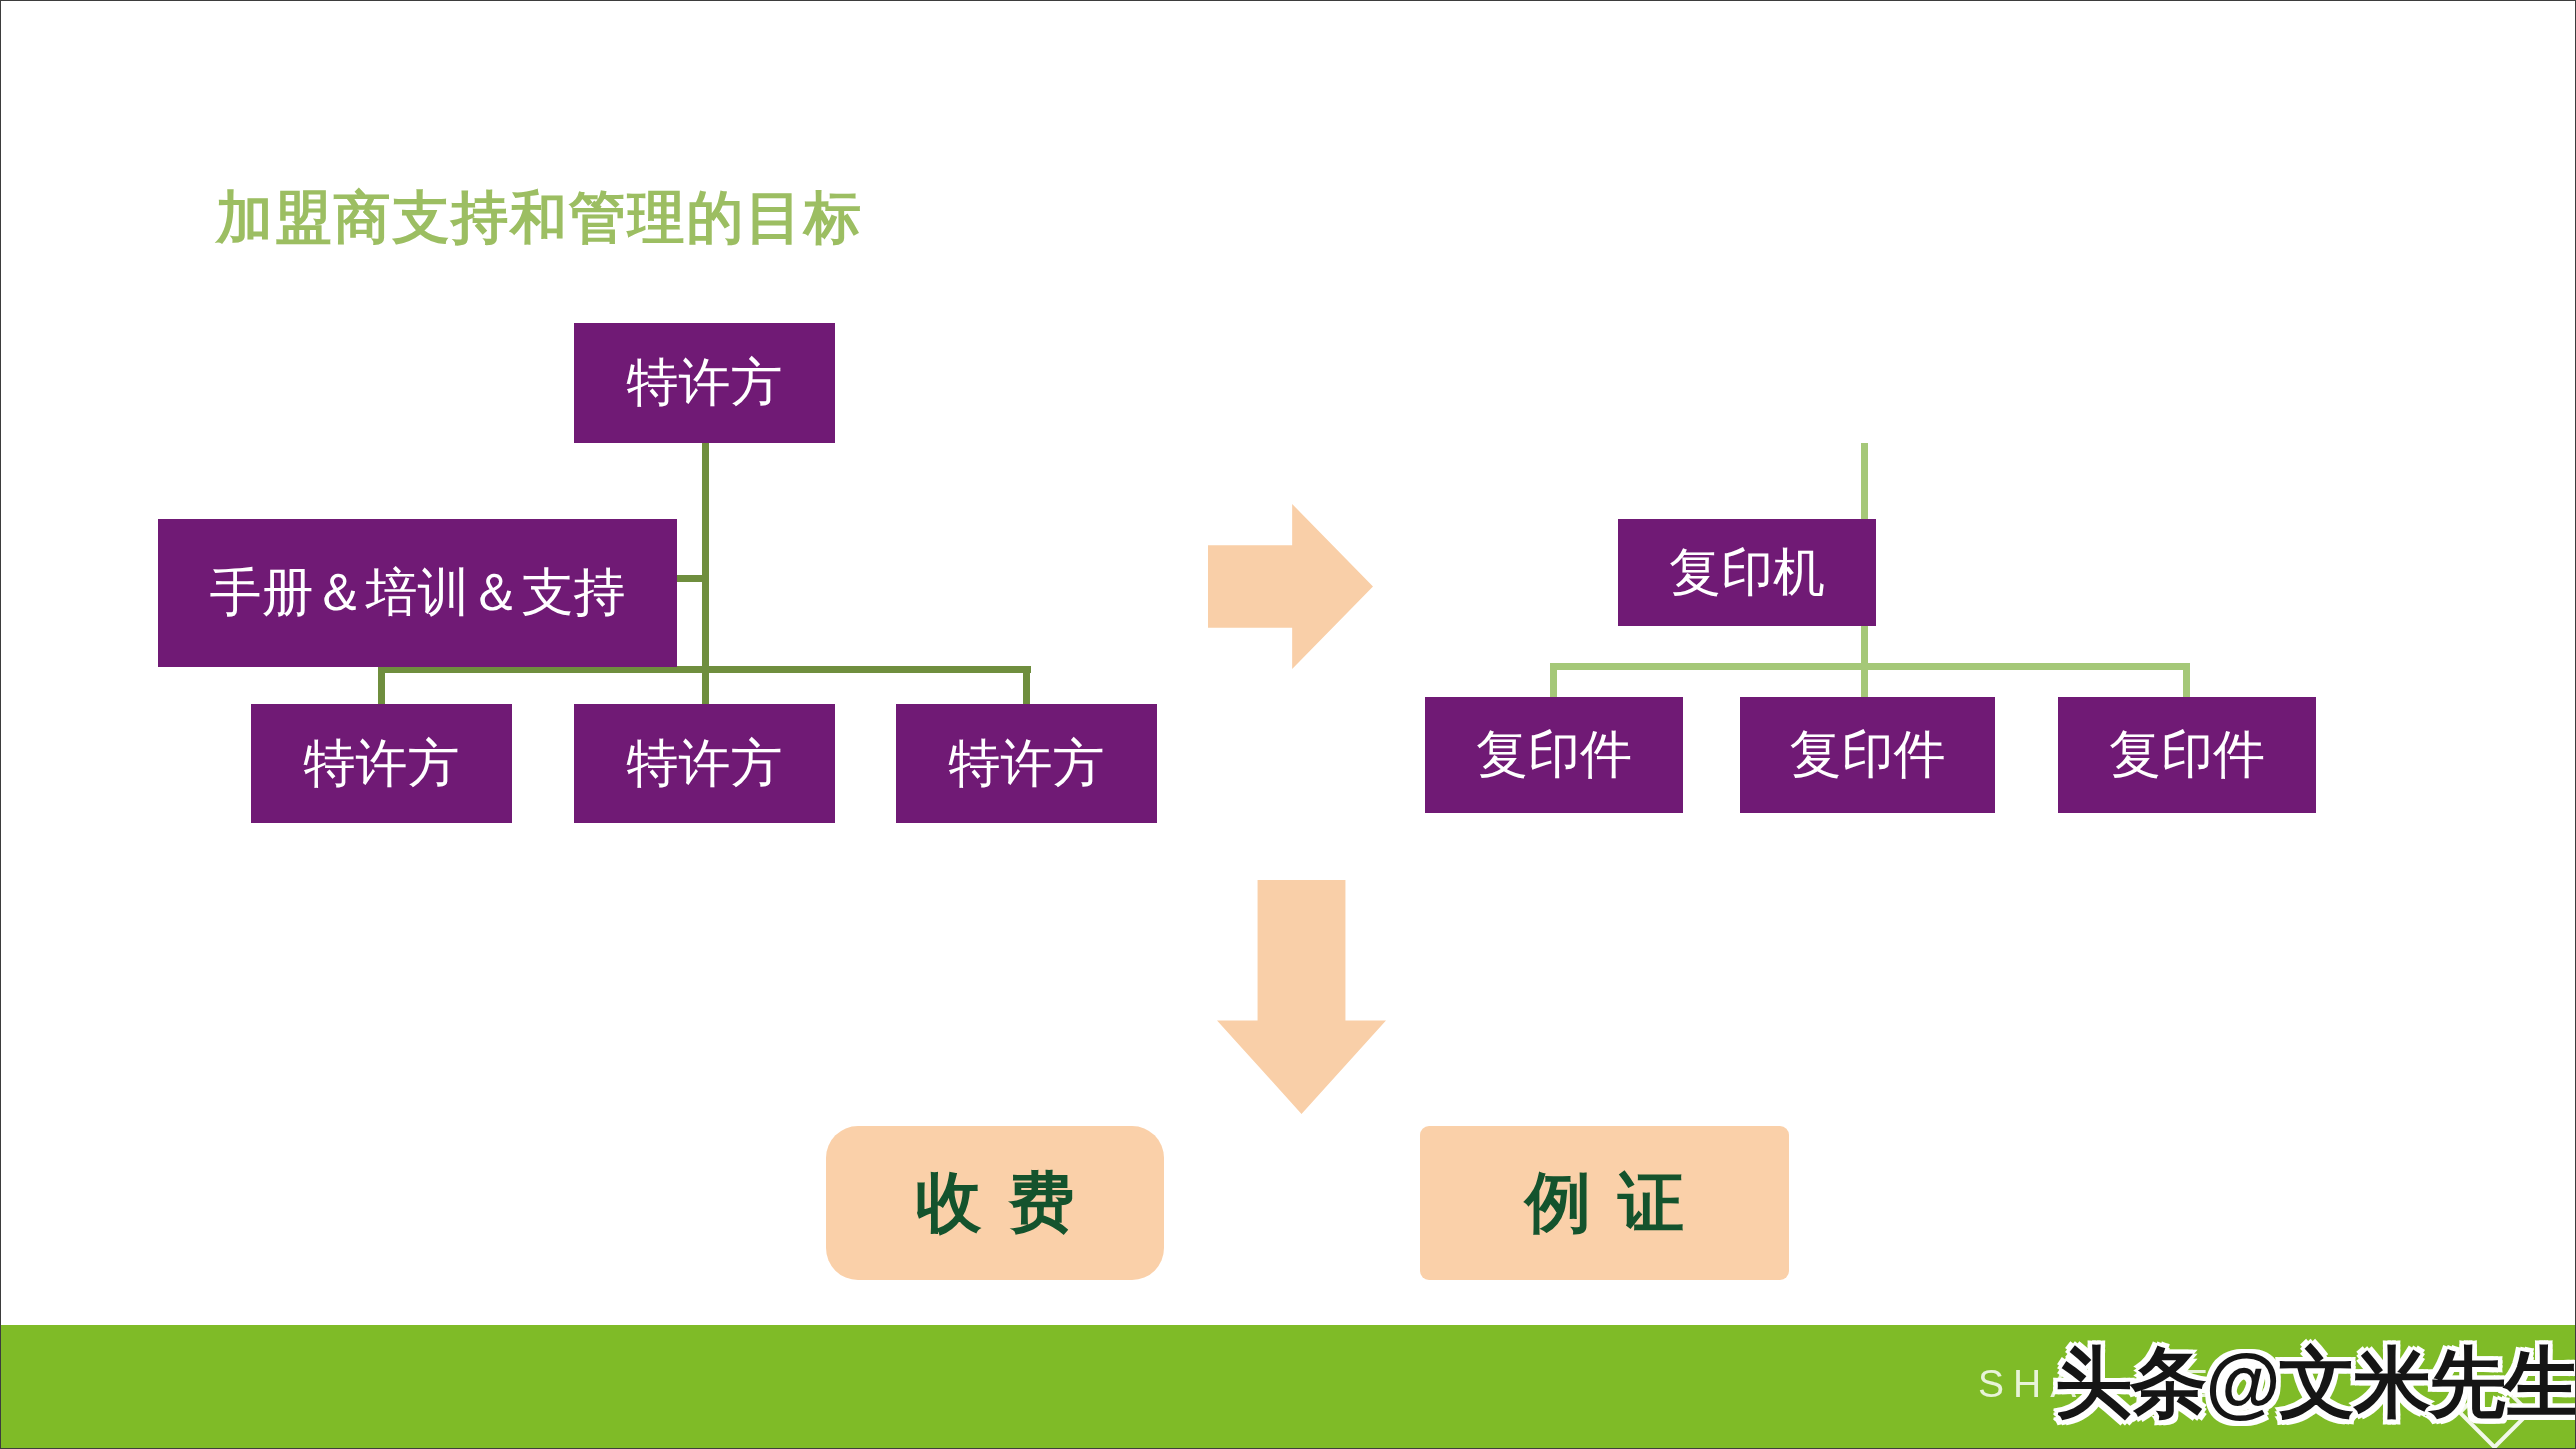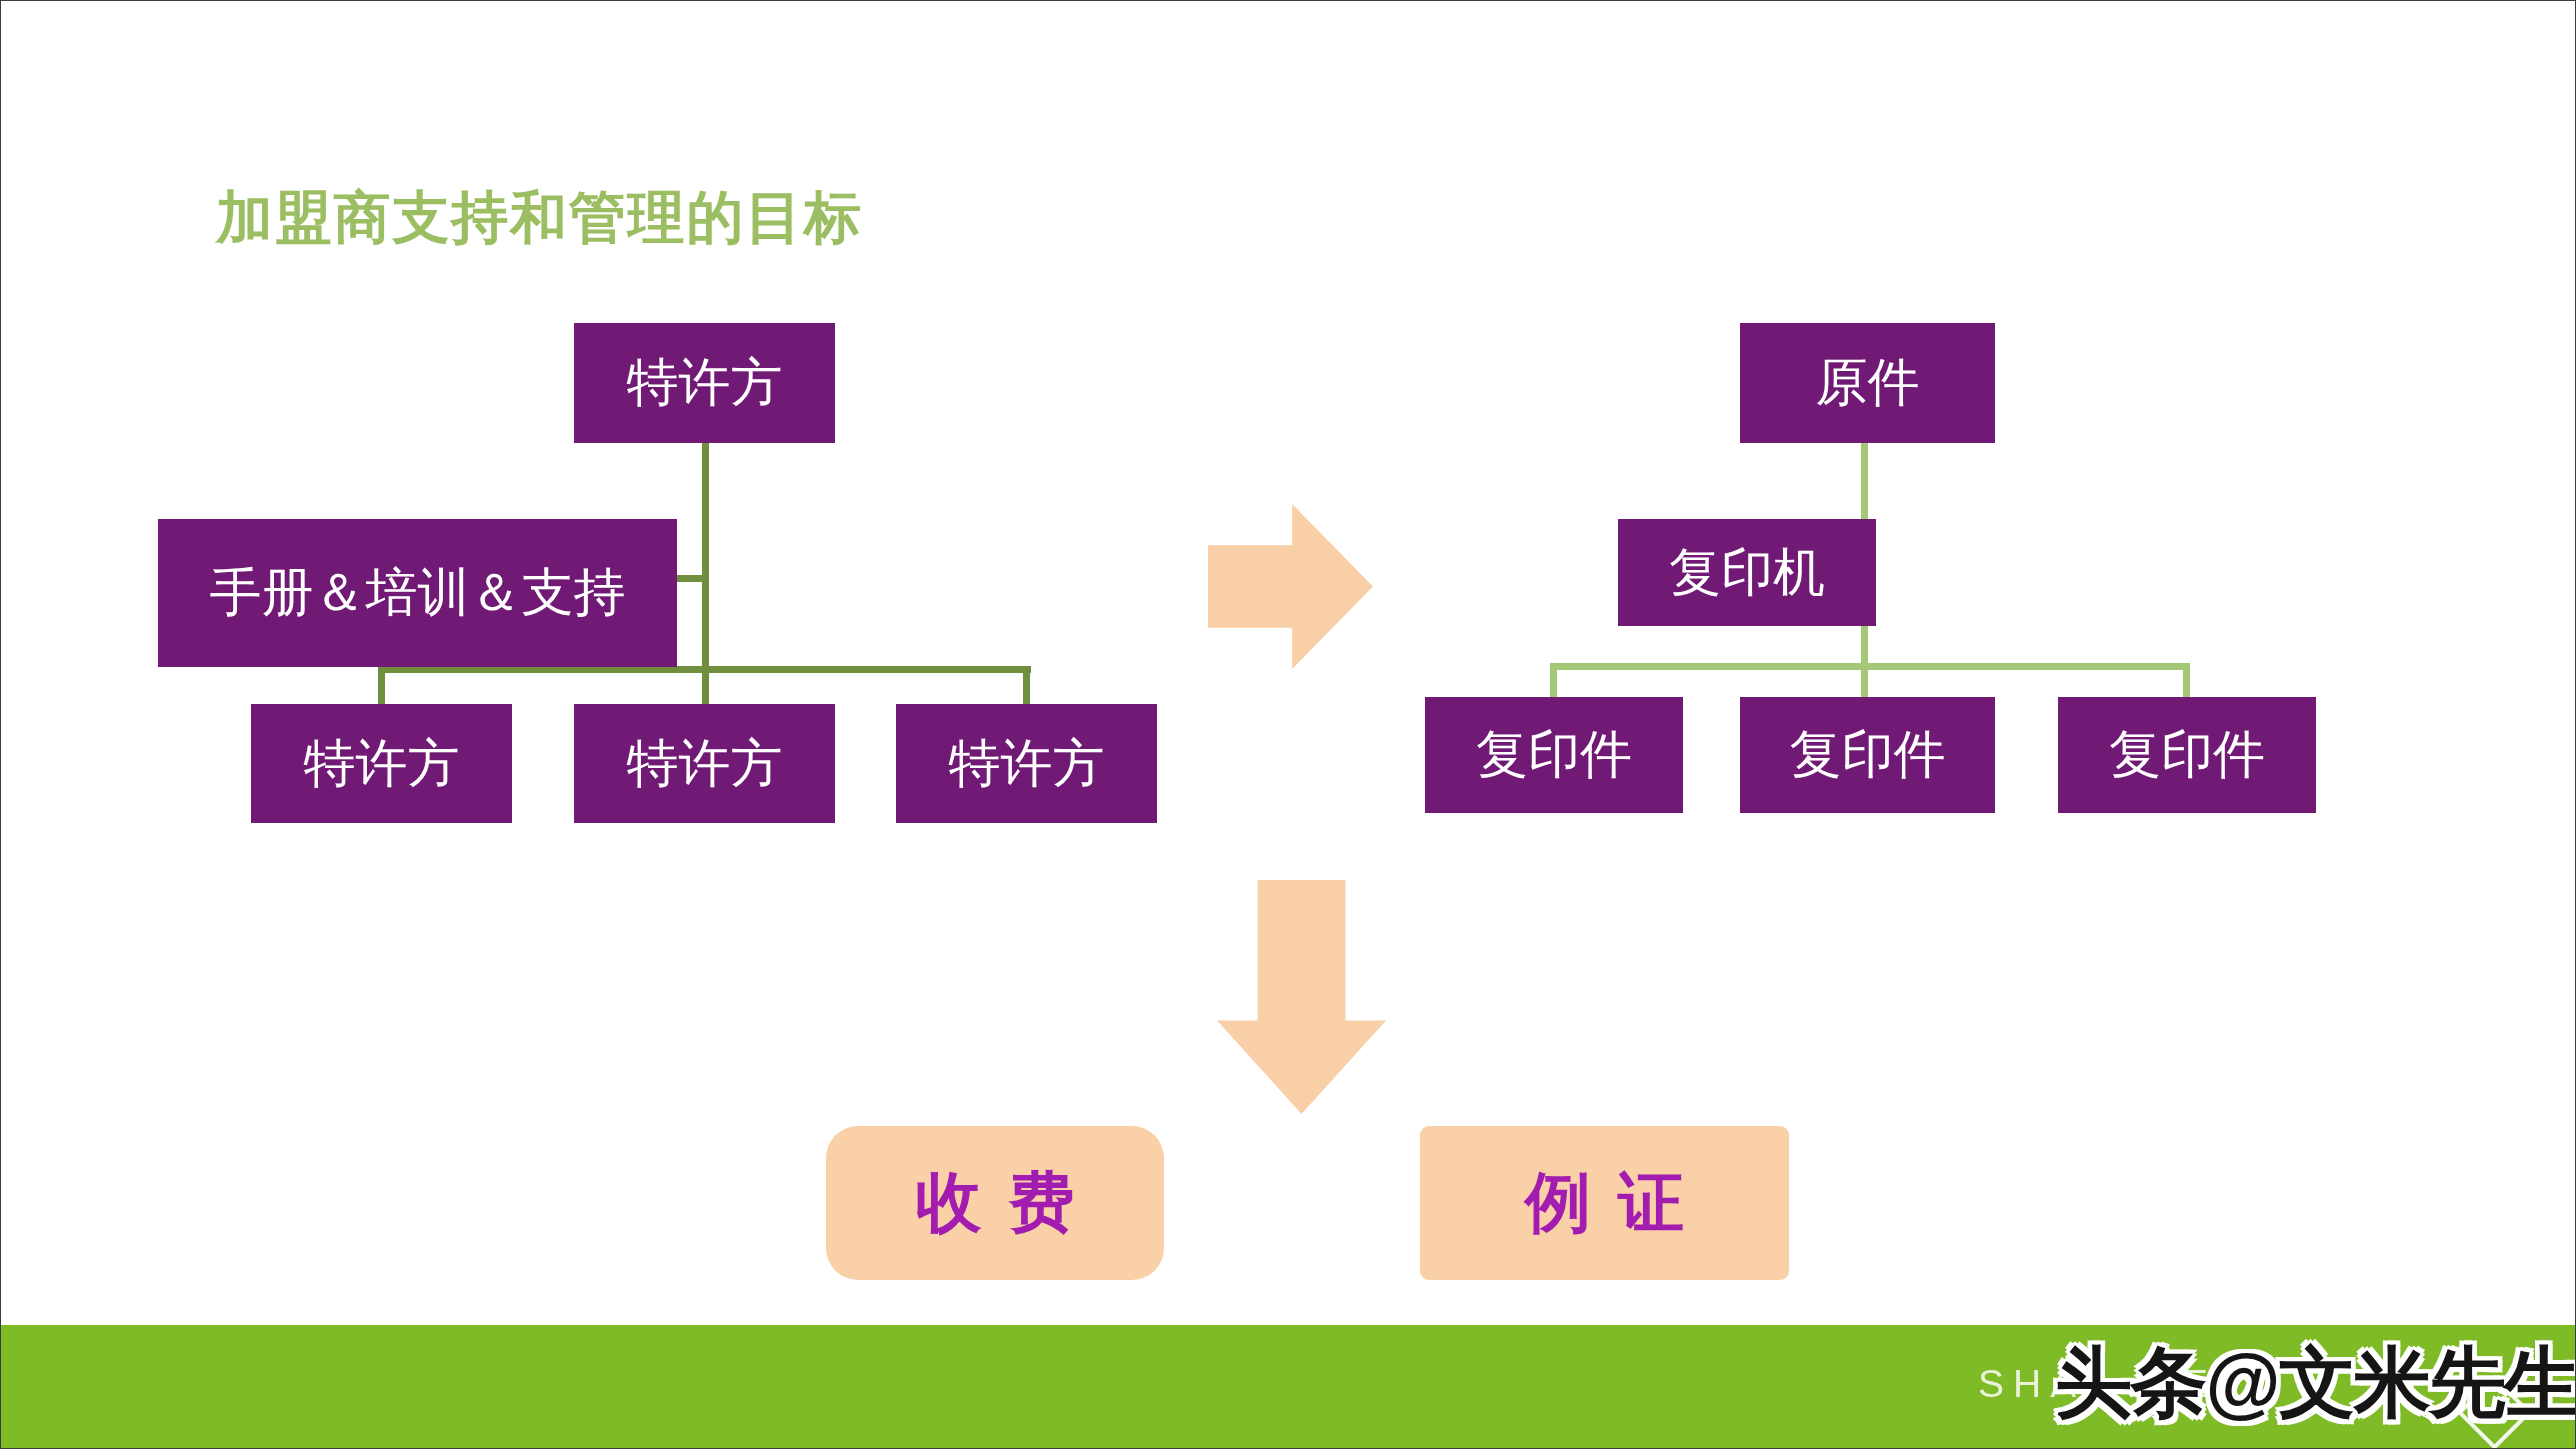--- a/index.html
+++ b/index.html
@@ -38,21 +38,21 @@
   }
   .arrow-down{
     left:1216px;top:879px;width:169px;height:234px;
     clip-path:polygon(24% 0%,76% 0%,76% 60%,100% 60%,50% 100%,0% 60%,24% 60%);
   }
   
   .rbox{
     position:absolute;top:1125px;height:154px;
     background:#fad0a9;border-radius:32px;
     display:flex;align-items:center;justify-content:center;
-    font-size:66px;font-weight:bold;color:#a21caf;
+    font-size:66px;font-weight:bold;color:#14532d;
     letter-spacing:27px;text-indent:27px;white-space:nowrap;
   }
   .rbox-fee{left:825px;width:338px;}
   .rbox-example{left:1419px;width:369px;border-radius:9px;}
   
   .footer-bar{
     position:absolute;left:0;top:1324px;width:2576px;height:125px;
     background:#7fbb27;
   }
   .caps-letter{
@@ -95,21 +95,20 @@
   <div class="gbox" style="left:250px;top:703px;width:261px;height:119px;">特许方</div>
   <div class="gbox" style="left:573px;top:703px;width:261px;height:119px;">特许方</div>
   <div class="gbox" style="left:895px;top:703px;width:261px;height:119px;">特许方</div>
 
   <div class="line light" style="left:1860px;top:442px;width:7.2px;height:254px;"></div>
   <div class="line light" style="left:1834px;top:569px;width:30px;height:7.2px;"></div>
   <div class="line light" style="left:1549px;top:662px;width:640px;height:7.2px;"></div>
   <div class="line light" style="left:1549px;top:662px;width:7.2px;height:34px;"></div>
   <div class="line light" style="left:2182px;top:662px;width:7.2px;height:34px;"></div>
 
-  <div class="gbox" style="left:1739px;top:322px;width:255px;height:120px;">原件</div>
   <div class="gbox" style="left:1580px;top:518px;width:258px;height:107px;margin-left:37px;">复印机</div>
   <div class="gbox" style="left:1424px;top:696px;width:258px;height:116px;">复印件</div>
   <div class="gbox" style="left:1739px;top:696px;width:255px;height:116px;">复印件</div>
   <div class="gbox" style="left:2057px;top:696px;width:258px;height:116px;">复印件</div>
 
   <div class="arrow arrow-right"></div>
   <div class="arrow arrow-down"></div>
 
   <div class="rbox rbox-fee">收费</div>
   <div class="rbox rbox-example">例证</div>

